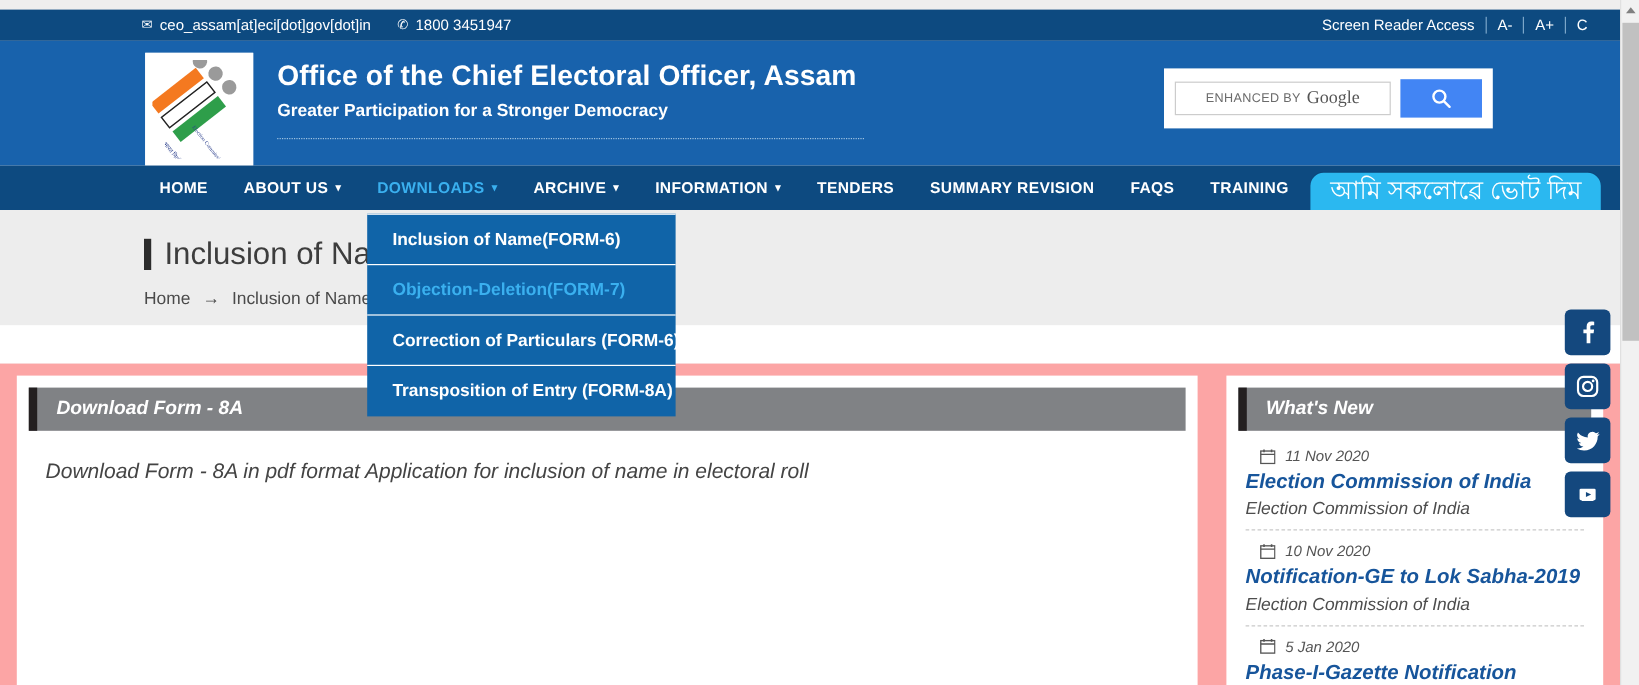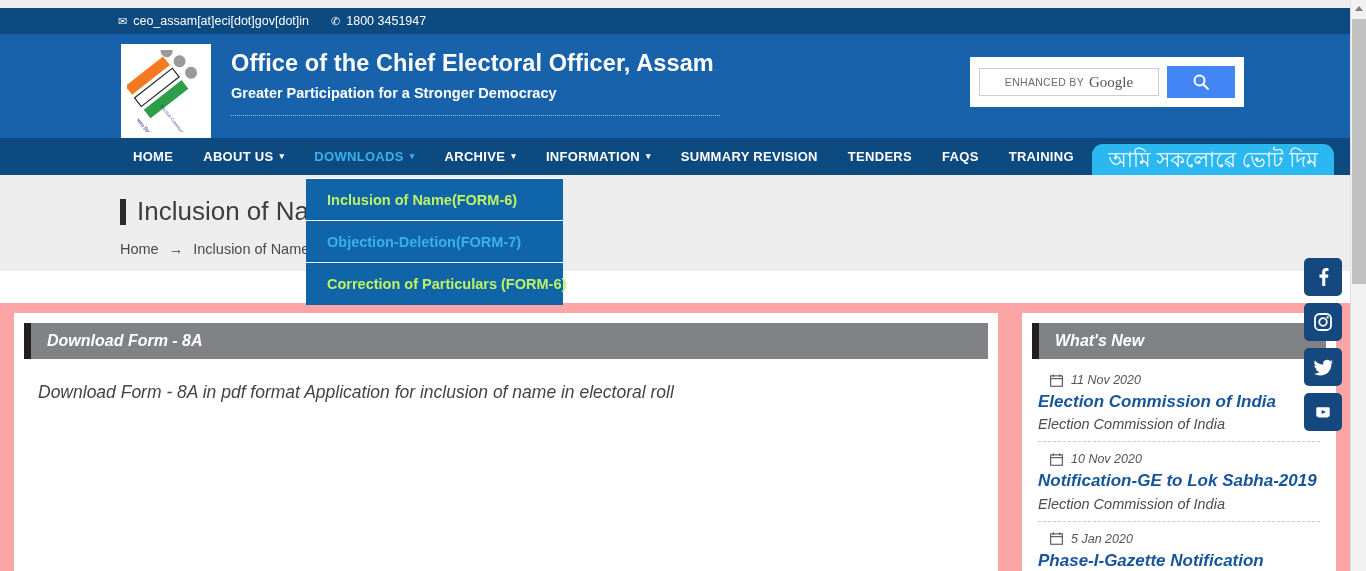--- a/index.html
+++ b/index.html
@@ -119,21 +119,21 @@
 
   
   .dropdown {
     position: absolute; left: 306px; top: 178px;
     width: 257px; z-index: 50;
     background: #1064a8;
     border-top: 1px solid #ffffff;
   }
   .dd-item {
     height: 42px; display: flex; align-items: center;
-    padding-left: 21px; color: #bef264;
+    padding-left: 21px; color: #ffffff;
     font-size: 14.5px; font-weight: bold;
     border-bottom: 1px solid #ffffff;
     cursor: pointer; white-space: nowrap;
   }
   .dd-item:last-child { border-bottom: none; }
   .dd-item.active { color: #3ab0ef; }
 
   
   .titleband {
     position: absolute; top: 175px; left: 0;
@@ -260,20 +260,26 @@
   <div class="topbar">
     <div class="topbar-left">
       <div class="tb-item">
         <span class="glyph">✉</span>
         <span>ceo_assam[at]eci[dot]gov[dot]in</span>
       </div>
       <div class="tb-item">
         <span class="glyph">✆</span>
         <span>1800 3451947</span>
       </div>
+    </div>
+    <div class="topbar-right">
+      <span class="sra">Screen Reader Access</span>
+      <span class="fs">A-</span>
+      <span class="fs">A+</span>
+      <span class="fs">C</span>
     </div>
   </div>
 
   <div class="header">
     <div class="logo-box">
       <svg width="78" height="82" viewBox="0 0 78 82">
         <g transform="rotate(-38 39 41)">
           <rect x="10" y="12" width="48" height="11" fill="#f47920"></rect>
           <rect x="10" y="27" width="48" height="11" fill="#ffffff" stroke="#222" stroke-width="1.2"></rect>
           <rect x="10" y="42" width="48" height="11" fill="#2e9e4a"></rect>
@@ -319,24 +325,24 @@
       </div>
       <div class="nav-item">
         <span>ARCHIVE</span>
         <span class="caret">▾</span>
       </div>
       <div class="nav-item">
         <span>INFORMATION</span>
         <span class="caret">▾</span>
       </div>
       <div class="nav-item">
+        <span>TENDERS</span>
+      </div>
+      <div class="nav-item">
         <span>SUMMARY REVISION</span>
-      </div>
-      <div class="nav-item">
-        <span>TENDERS</span>
       </div>
       <div class="nav-item">
         <span>FAQS</span>
       </div>
       <div class="nav-item">
         <span>TRAINING</span>
       </div>
       <div class="nav-item">
         <span>CONTACT</span>
       </div>
@@ -439,20 +445,21 @@
         <polygon points="8.6,7.9 13,10 8.6,12.1" fill="#14487e"></polygon>
         <rect x="5.1" y="13.3" width="9.8" height="2.2" fill="#ffffff"></rect>
       </svg>
     </div>
   </div>
 
   <div class="dropdown">
     <div class="dd-item">Inclusion of Name(FORM-6)</div>
     <div class="dd-item active">Objection-Deletion(FORM-7)</div>
     <div class="dd-item">Correction of Particulars (FORM-6)</div>
+    <div class="dd-item">Transposition of Entry (FORM-8A)</div>
   </div>
 
   <div class="scrollbar">
     <div class="sb-up">
       <div class="arr"></div>
     </div>
     <div class="sb-thumb"></div>
   </div>
 
 </div>

